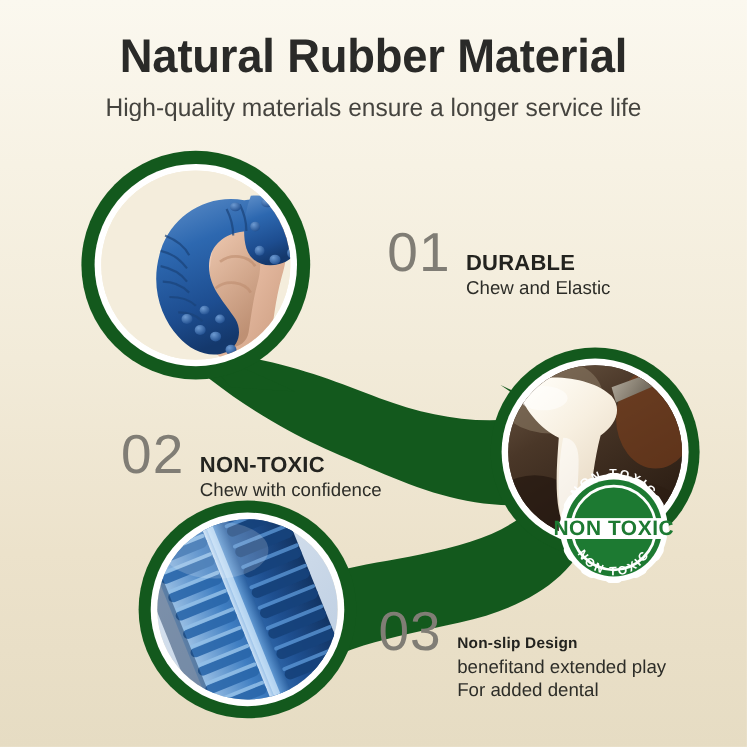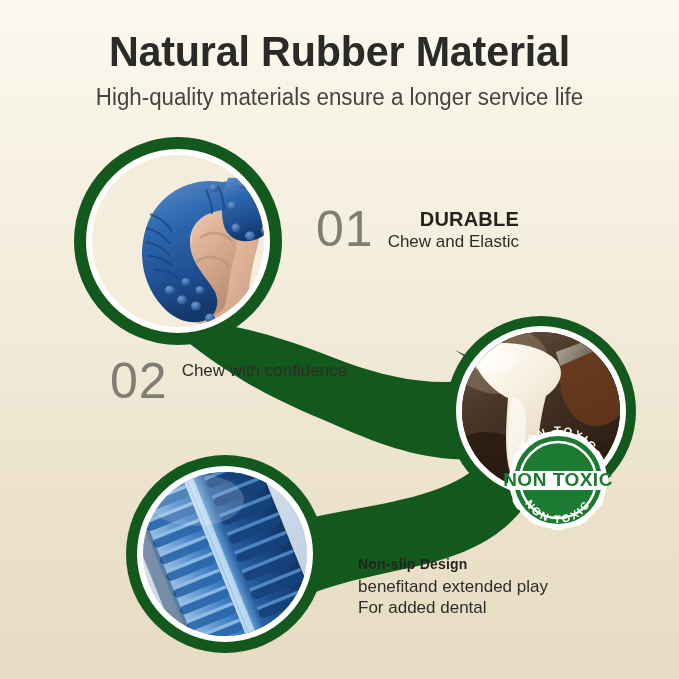--- a/index.html
+++ b/index.html
@@ -69,39 +69,40 @@
     font-family: "Liberation Sans Narrow", "Liberation Sans", sans-serif;
     font-size: 50px;
     line-height: 50px;
     font-weight: normal;
     color: #807d75;
     letter-spacing: 1px;
   }
   .f-txt {
     padding-left: 14px;
     padding-top: 4px;
+    margin-top: 20px;
   }
   .f-head {
     font-family: "Liberation Sans", sans-serif;
     font-size: 20px;
     line-height: 23px;
     font-weight: bold;
     color: #23231f;
     letter-spacing: 0.2px;
   }
   .f-sub {
     font-family: "Liberation Sans", sans-serif;
     font-size: 17px;
     line-height: 21px;
     font-weight: normal;
     color: #2d2d28;
   }
 
-  #feature-1 { left: 316px; top: 204px; text-align: right; }
-  #feature-2 { left: 110px; top: 356px; }
+  #feature-1 { left: 352px; top: 204px; }
+  #feature-2 { left: 110px; top: 388px; }
   #feature-3 { left: 344px; top: 549px; }
   #feature-3 .f-head { font-size: 14px; }
 </style>
 </head>
 <body>
 
 <div id="poster">
 
   <svg id="stage" viewBox="0 0 679 679">
     <defs>
@@ -378,25 +379,27 @@
     <div class="f-num">01</div>
     <div class="f-txt">
       <div class="f-head">DURABLE</div>
       <div class="f-sub">Chew and Elastic</div>
     </div>
   </div>
 
   <div class="feature" id="feature-2">
     <div class="f-num">02</div>
     <div class="f-txt">
+      <div class="f-head">NON-TOXIC</div>
       <div class="f-sub">Chew with confidence</div>
     </div>
   </div>
 
   <div class="feature" id="feature-3">
+    <div class="f-num">03</div>
     <div class="f-txt">
       <div class="f-head">Non-slip Design</div>
       <div class="f-sub">benefitand extended play</div>
       <div class="f-sub">For added dental</div>
     </div>
   </div>
 
 </div>
 
 </body></html>

